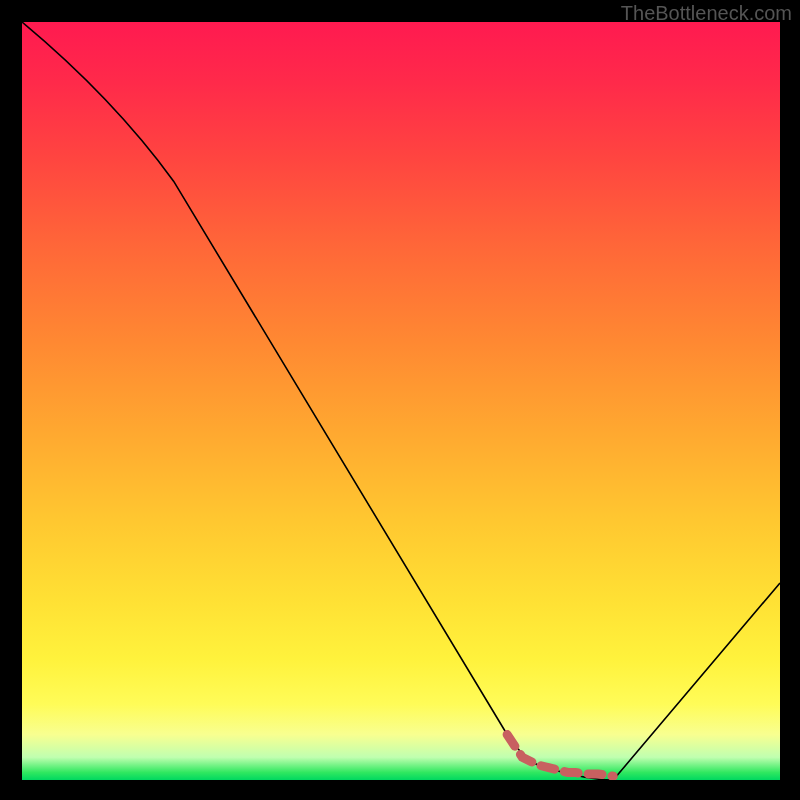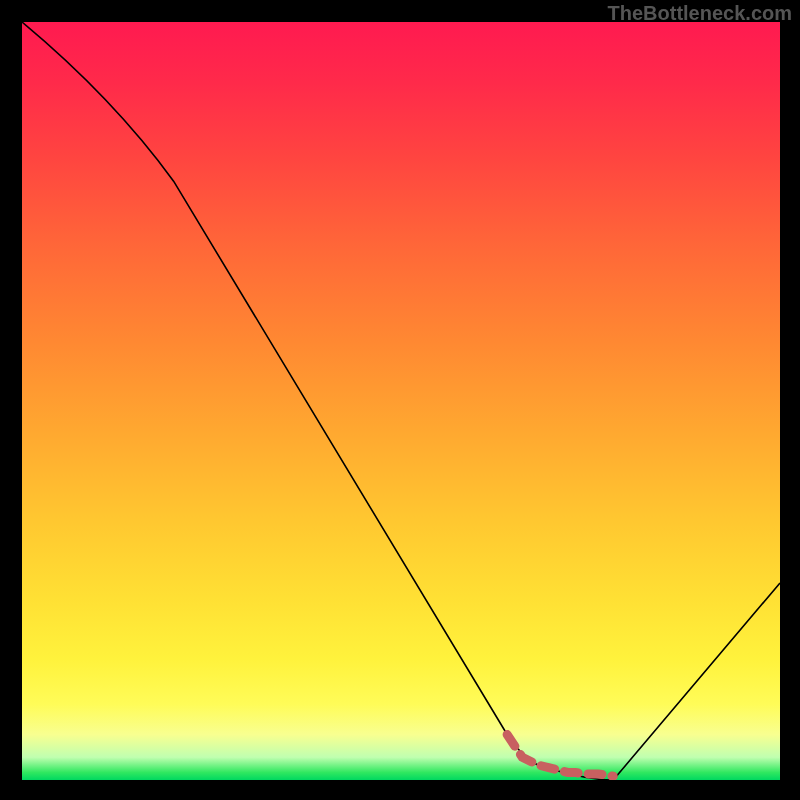--- a/index.html
+++ b/index.html
@@ -41,21 +41,21 @@
       #30e860 99%,
       #00d860 100%
     );
   }
   .watermark {
     position: absolute;
     top: 2px;
     right: 8px;
     color: #555;
     font-size: 20px;
-    font-weight: bold;
+    font-weight: normal;
     z-index: 10;
   }
   svg.overlay {
     position: absolute;
     left: 0;
     top: 0;
     width: 100%;
     height: 100%;
     z-index: 5;
   }

